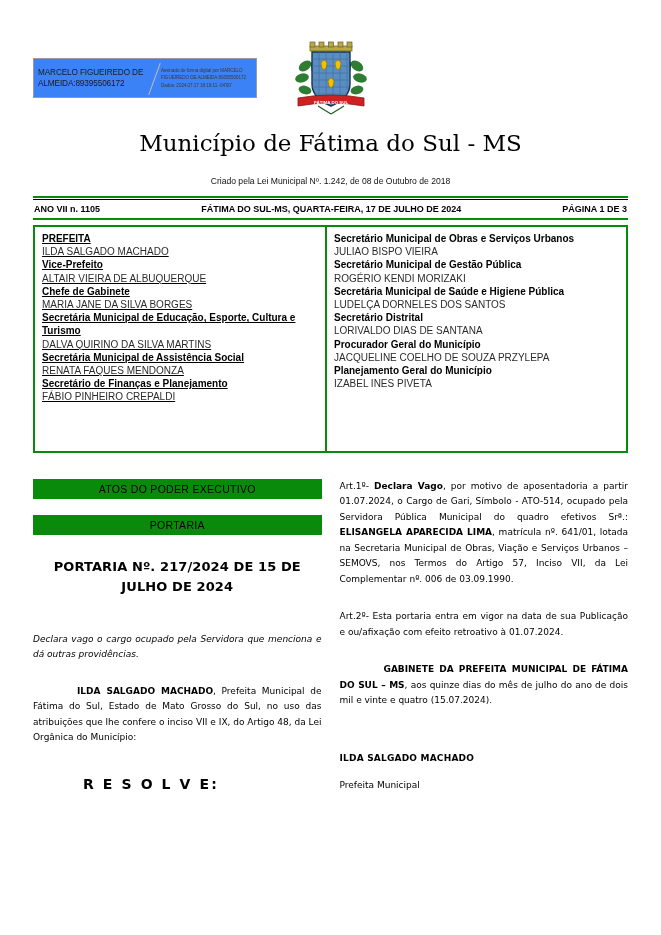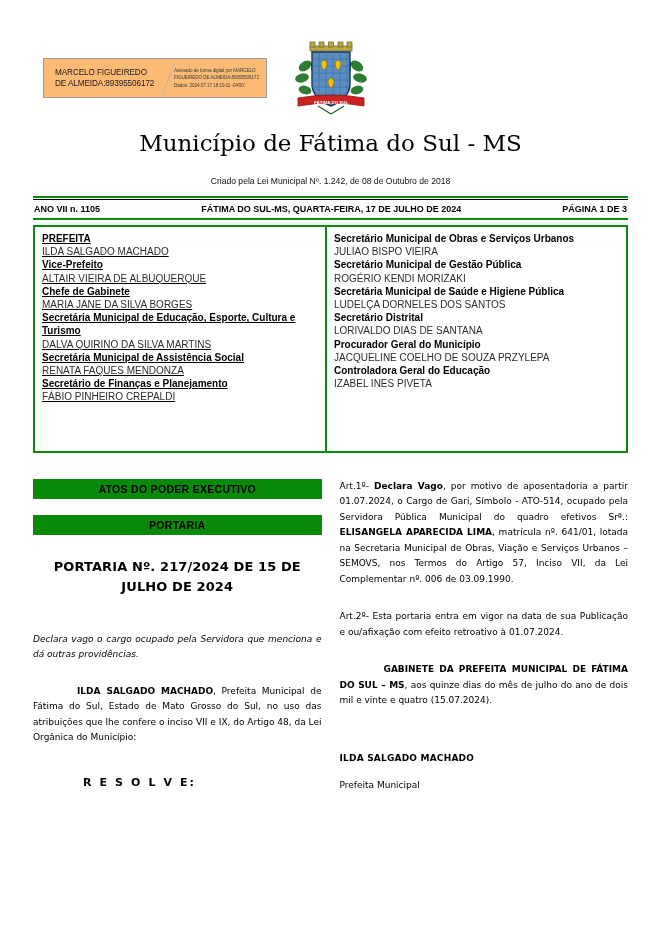--- a/index.html
+++ b/index.html
@@ -20,31 +20,30 @@
     position: relative;
     width: 661px;
     height: 935px;
     box-sizing: border-box;
     padding: 0 33px;
   }
 
   
   .sig-stamp {
     position: absolute;
-    left: 43px;
+    left: 33px;
     top: 58px;
     width: 224px;
     height: 40px;
     border: 1px solid #9a9a9a;
     box-sizing: border-box;
     display: flex;
     align-items: center;
     overflow: hidden;
-    background: #fdba74;
-    padding-left: 7px;
+    background: #3b82f6;
   }
   .sig-name {
     font-family: "Liberation Sans", sans-serif;
     font-size: 8.2px;
     line-height: 1.35;
     color: #1a1a1a;
     padding: 0 2px 0 4px;
     width: 108px;
     letter-spacing: -0.1px;
   }
@@ -171,21 +170,21 @@
     gap: 18px;
   }
   .col {
     width: 289px;
   }
 
   .greenbar {
     background: #0a8a0a;
     color: #000;
     font-family: "Liberation Sans", sans-serif;
-    font-weight: bold;
+    font-weight: normal;
     font-size: 10.5px;
     text-align: center;
     padding: 4px 0 4px 0;
     letter-spacing: 0.3px;
   }
   .greenbar.second { margin-top: 16px; }
 
   .portaria-title {
     font-family: "DejaVu Sans", sans-serif;
     font-size: 13px;
@@ -211,21 +210,21 @@
     text-align: justify;
     line-height: 1.72;
     margin-top: 22px;
   }
   .para.first { margin-top: 0; }
   .indent { display: inline-block; width: 44px; }
   .b { font-weight: bold; }
 
   .resolve {
     font-family: "DejaVu Sans", sans-serif;
-    font-size: 11px;
+    font-size: 14px;
     font-weight: bold;
     letter-spacing: 2.1px;
     margin-top: 30px;
     padding-left: 50px;
   }
 
   .sign-name {
     font-family: "DejaVu Sans", sans-serif;
     font-size: 9px;
     font-weight: bold;
@@ -359,21 +358,21 @@
       </div>
       <div>
         <div class="off-role">Secretário Distrital</div>
         <div class="off-person">LORIVALDO DIAS DE SANTANA</div>
       </div>
       <div>
         <div class="off-role">Procurador Geral do Município</div>
         <div class="off-person">JACQUELINE COELHO DE SOUZA PRZYLEPA</div>
       </div>
       <div>
-        <div class="off-role">Controladora Geral do Educação</div>
+        <div class="off-role">Planejamento Geral do Município</div>
         <div class="off-person">IZABEL INES PIVETA</div>
       </div>
     </div>
   </div>
 
   <div class="body-cols">
 
     <div class="col">
       <div class="greenbar">ATOS DO PODER EXECUTIVO</div>
       <div class="greenbar second">PORTARIA</div>

